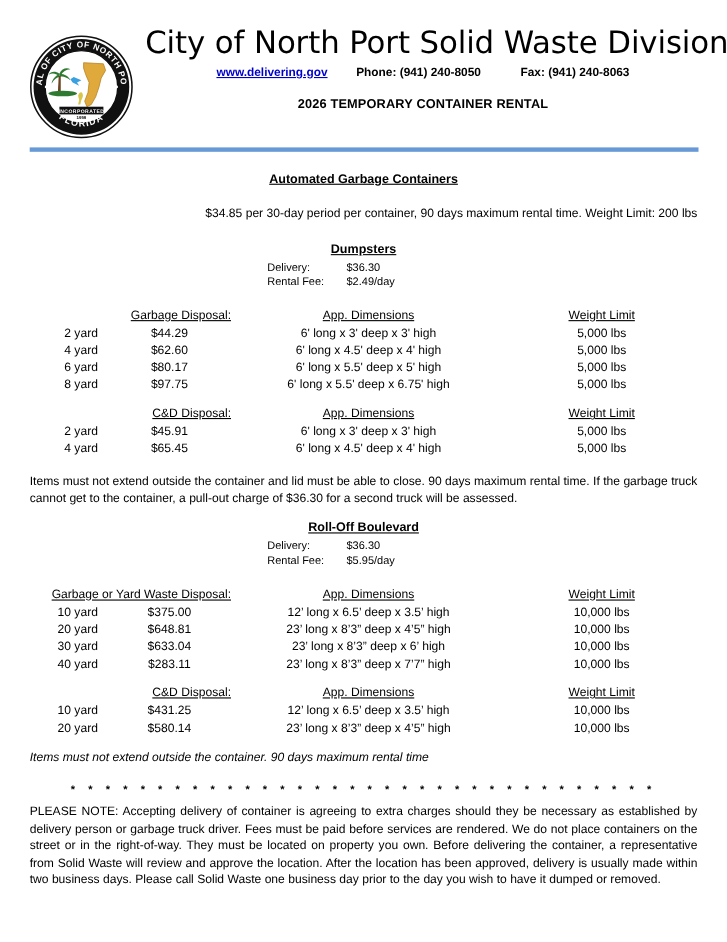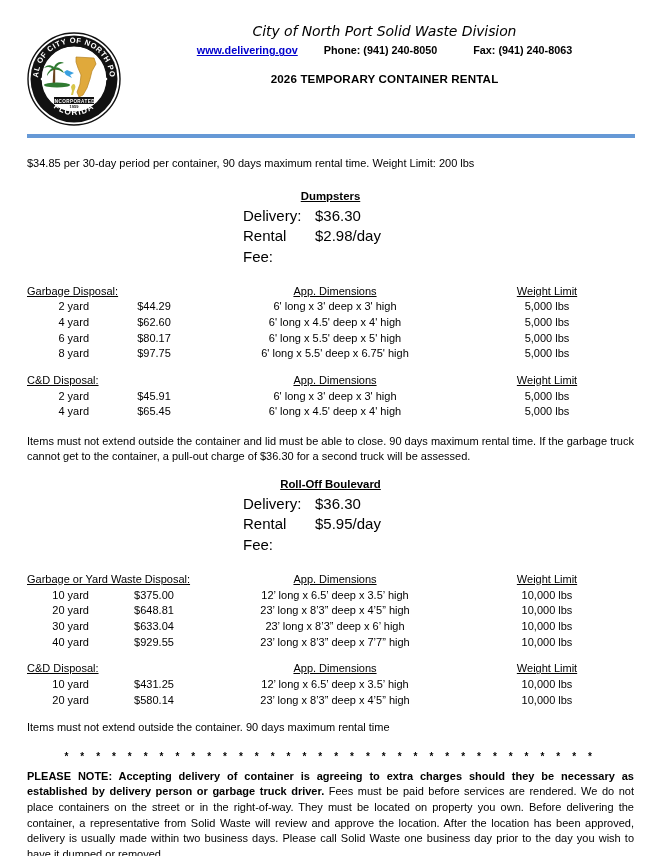--- a/index.html
+++ b/index.html
@@ -36,22 +36,21 @@
     width: 96px;
     height: 96px;
   }
   .header-text {
     margin-left: 132px;
     margin-right: 24px;
     text-align: center;
   }
   .org-title {
     font-family: "DejaVu Sans", sans-serif;
-    font-size: 14px;
-    font-style: italic;
+    font-size: 28px;
     font-weight: 400;
     letter-spacing: -0.1px;
     line-height: 1.1;
     white-space: nowrap;
   }
   .org-address {
     font-size: 11.2px;
     font-weight: bold;
     margin-top: 7px;
     line-height: 1.2;
@@ -97,29 +96,29 @@
 
   .sec-head {
     text-align: center;
     font-weight: bold;
     font-size: 11.4px;
   }
   .sec-head span {
     text-decoration: underline;
   }
   .center-line {
-    text-align: left;
-    font-size: 11px;
-    margin-top: 2px;
+    text-align: right;
+    font-size: 11px;
+    margin-top: 16px;
   }
 
   .fee-block {
     width: 175px;
     margin: 2px auto 0 auto;
-    font-size: 15px;
+    font-size: 10px;
   }
   .fee-row {
     display: flex;
     line-height: 1.38;
   }
   .fee-label { width: 72px; }
   .fee-value { flex: 1; }
 
   
   table.rates {
@@ -137,32 +136,33 @@
   table.rates td {
     padding: 0;
     line-height: 1.42;
     white-space: nowrap;
   }
   .col-size   { width: 62px;  text-align: right; padding-right: 9px !important; }
   .col-price  { width: 112px; text-align: center; }
   .col-dims   { width: 250px; text-align: center; }
   .col-weight { text-align: center; }
 
-  .th-left-group { text-align: left; }
+  .th-left-group { text-align: right; }
 
   .note {
     margin-top: 14px;
     font-size: 11px;
     text-align: justify;
     line-height: 1.4;
   }
   .note-plain {
     margin-top: 12px;
     font-size: 11px;
     line-height: 1.4;
+    font-style: italic;
   }
 
   .spacer-lg { height: 18px; }
   .spacer-md { height: 12px; }
   .spacer-sm { height: 7px; }
 
   .dot-sep {
     text-align: center;
     font-size: 10px;
     letter-spacing: 4.6px;
@@ -171,21 +171,21 @@
     color: #000;
     font-weight: bold;
   }
 
   .please-note {
     font-size: 11px;
     text-align: justify;
     line-height: 1.42;
     margin-top: 2px;
   }
-  .please-note b { font-weight: bold; }
+  .please-note b { font-weight: normal; }
 </style>
 </head>
 <body>
 
 <div class="page">
 
   <div class="header">
 
     <div class="seal">
       <svg width="96" height="96" viewBox="0 0 96 96" xmlns="http://www.w3.org/2000/svg">
@@ -238,35 +238,38 @@
         <span class="fax">Fax: (941) 240-8063</span>
       </div>
       <div class="doc-subtitle">2026 TEMPORARY CONTAINER RENTAL</div>
     </div>
   </div>
 
   <div class="divider"></div>
 
   <div class="content">
 
+    <div class="sec-head">
+      <span>Automated Garbage Containers</span>
+    </div>
     <div class="center-line">$34.85 per 30-day period per container, 90 days maximum rental time.  Weight Limit: 200 lbs</div>
 
     <div class="spacer-lg"></div>
 
     <div class="sec-head">
       <span>Dumpsters</span>
     </div>
     <div class="fee-block">
       <div class="fee-row">
         <span class="fee-label">Delivery:</span>
         <span class="fee-value">$36.30</span>
       </div>
       <div class="fee-row">
         <span class="fee-label">Rental Fee:</span>
-        <span class="fee-value">$2.98/day</span>
+        <span class="fee-value">$2.49/day</span>
       </div>
     </div>
 
     <div class="spacer-md"></div>
 
     <table class="rates">
       <thead>
         <tr>
           <th class="th-left-group" colspan="2"><u>Garbage Disposal:</u></th>
           <th class="col-dims"><u>App. Dimensions</u></th>
@@ -369,21 +372,21 @@
           <td class="col-weight">10,000 lbs</td>
         </tr>
         <tr>
           <td class="col-size">30 yard</td>
           <td class="col-price">$633.04</td>
           <td class="col-dims">23’ long x 8’3” deep x 6’ high</td>
           <td class="col-weight">10,000 lbs</td>
         </tr>
         <tr>
           <td class="col-size">40 yard</td>
-          <td class="col-price">$929.55</td>
+          <td class="col-price">$283.11</td>
           <td class="col-dims">23’ long x 8’3” deep x 7’7” high</td>
           <td class="col-weight">10,000 lbs</td>
         </tr>
       </tbody>
     </table>
 
     <div class="spacer-sm"></div>
 
     <table class="rates">
       <thead>

